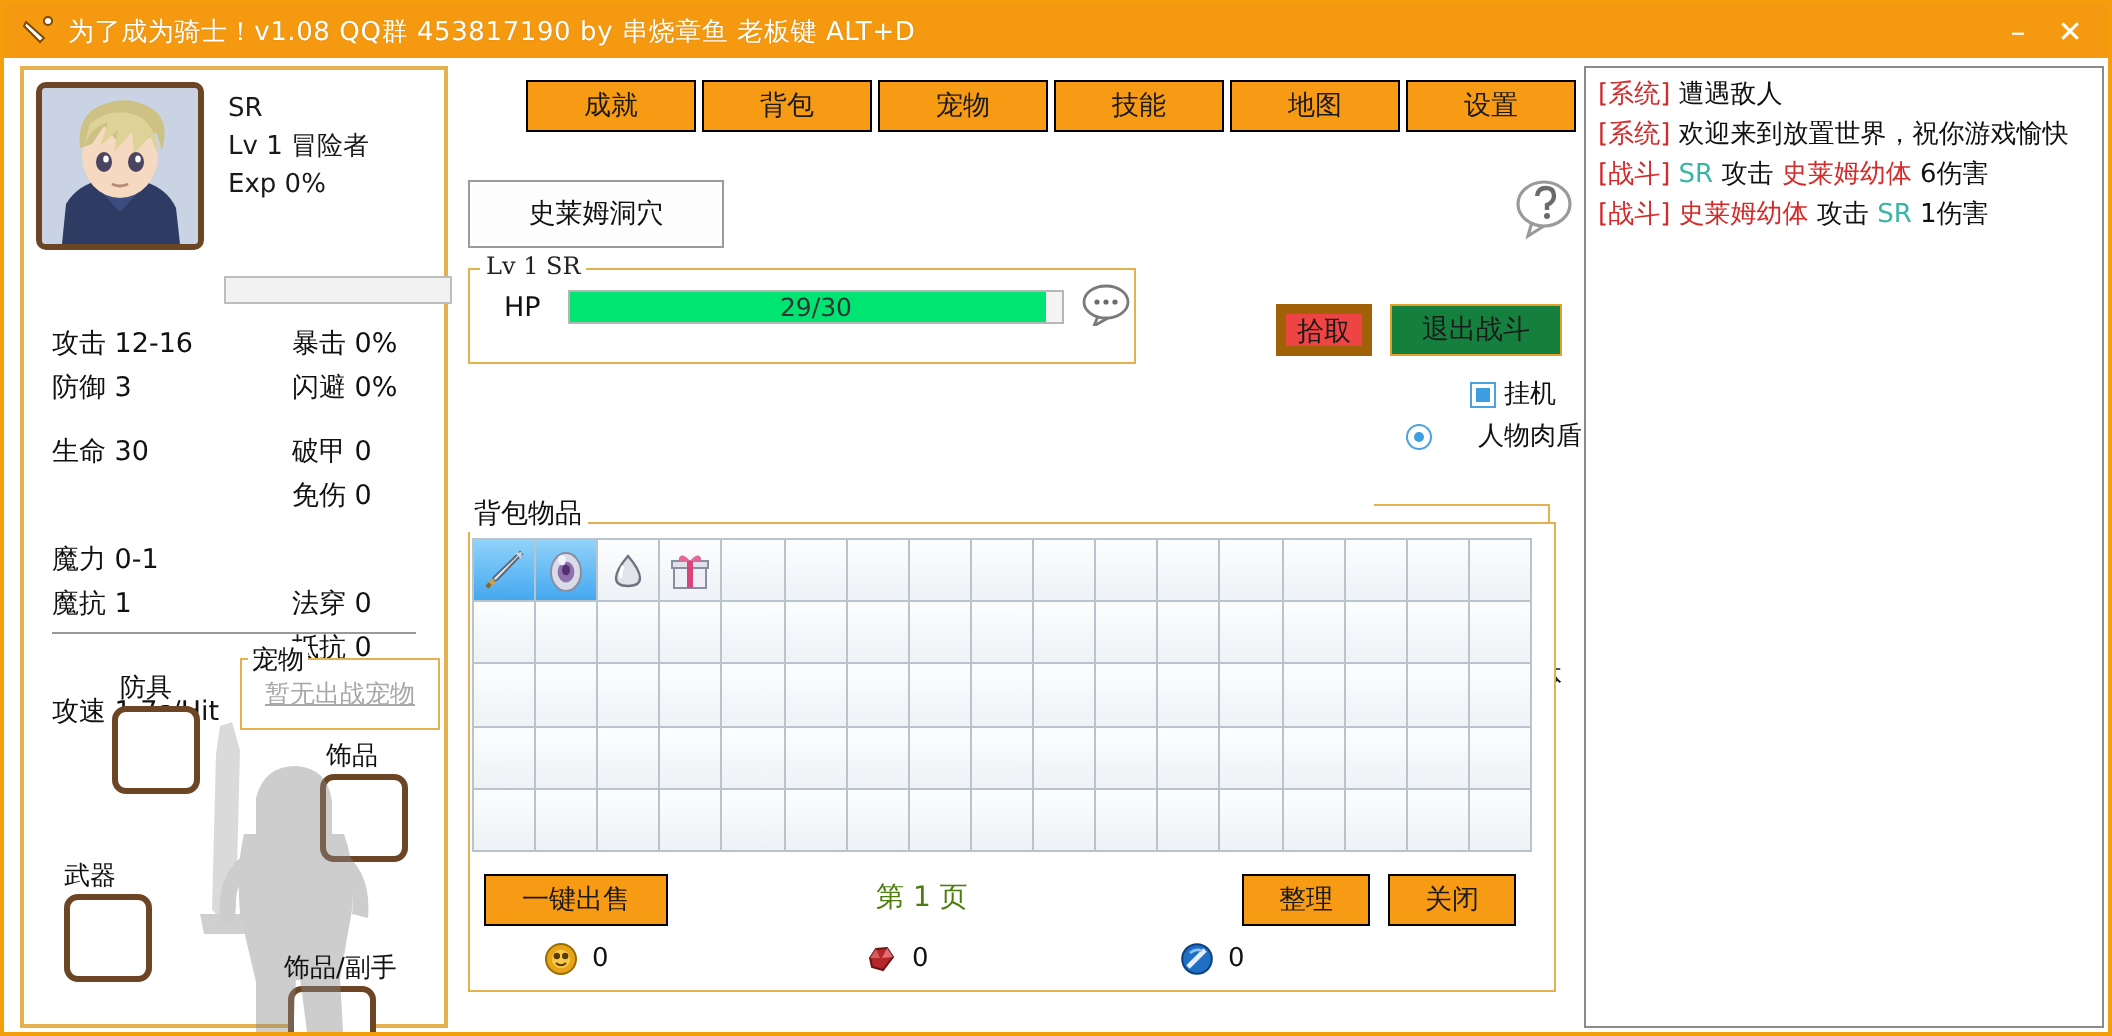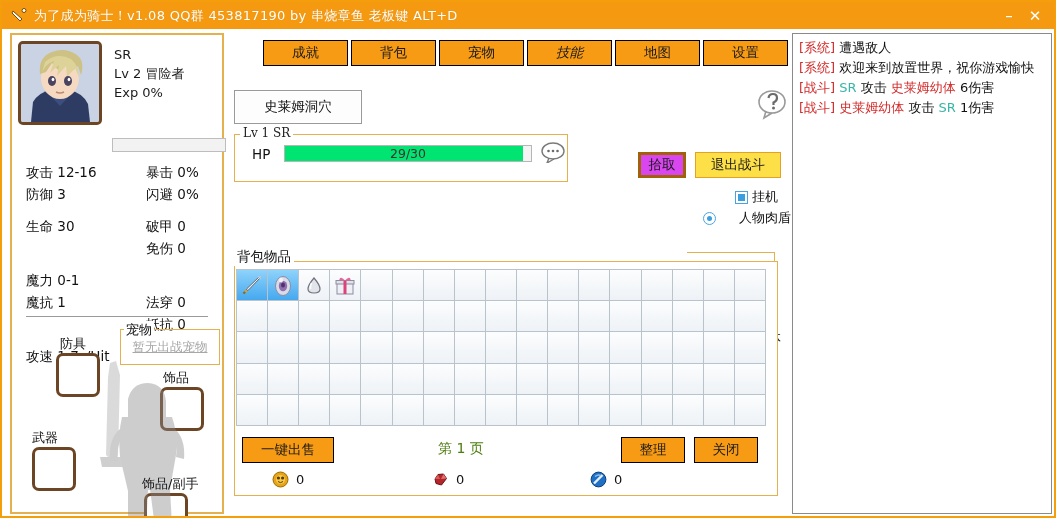--- a/index.html
+++ b/index.html
@@ -382,21 +382,21 @@
           <path d="M20 32 Q23 20 33 17 L29 29 L38 21 L36 32 L45 22 L46 33 L54 24 L58 33 Q58 22 50 15 Q36 8 24 18 Z" fill="#ddd398"></path>
           <ellipse cx="31" cy="37" rx="4" ry="5" fill="#4a4460"></ellipse>
           <ellipse cx="47" cy="37" rx="4" ry="5" fill="#4a4460"></ellipse>
           <ellipse cx="32" cy="35.5" rx="1.4" ry="1.8" fill="#ffffff"></ellipse>
           <ellipse cx="48" cy="35.5" rx="1.4" ry="1.8" fill="#ffffff"></ellipse>
           <path d="M35 48 Q39 50 43 48" stroke="#b98a72" stroke-width="1.4" fill="none"></path>
         </svg>
       </div>
       <div id="char-ident">
         <div>SR</div>
-        <div>Lv 2 冒险者</div>
+        <div>Lv 1 冒险者</div>
         <div>Exp 0%</div>
       </div>
     </div>
 
     <div id="exp-bar-wrap">
       <div id="exp-bar-fill" style="width: 0%;"></div>
     </div>
 
     <div id="stats">
         <div class="stat-row">
@@ -466,21 +466,21 @@
     <div class="eq-slot" id="slot-weap"></div>
 
     <div class="eq-label" id="lbl-off">饰品/副手</div>
     <div class="eq-slot" id="slot-off"></div>
   </div>
 
   <div id="tabrow">
       <button class="obtn" style="left: 0px;">成就</button>
       <button class="obtn" style="left: 88px;">背包</button>
       <button class="obtn" style="left: 176px;">宠物</button>
-      <button class="obtn" style="left: 264px; font-style: italic;">技能</button>
+      <button class="obtn" style="left: 264px;">技能</button>
       <button class="obtn" style="left: 352px;">地图</button>
       <button class="obtn" style="left: 440px;">设置</button>
     </div>
 
   <button class="obtn" id="map-btn" style="background:#fdfdfd;border:1px solid #9a9a9a;">史莱姆洞穴</button>
 
   <svg id="help-icon" viewBox="0 0 34 34">
     <ellipse cx="16" cy="15" rx="13" ry="11" fill="none" stroke="#9a9a9a" stroke-width="1.6"></ellipse>
     <path d="M10 24 L8 31 L16 26" fill="none" stroke="#9a9a9a" stroke-width="1.6"></path>
     <path d="M12.5 11 Q13 7 17 7 Q21 7 21 11 Q21 14 17.5 15.5 L17.5 18" fill="none" stroke="#6b6b6b" stroke-width="2.2"></path>
@@ -498,22 +498,22 @@
     <ellipse cx="13" cy="10" rx="11" ry="8" fill="none" stroke="#7a7a7a" stroke-width="1.4"></ellipse>
     <path d="M9 17 L7 22 L14 18" fill="none" stroke="#7a7a7a" stroke-width="1.4"></path>
     <circle cx="8.5" cy="10" r="1.3" fill="#6b6b6b"></circle>
     <circle cx="13" cy="10" r="1.3" fill="#6b6b6b"></circle>
     <circle cx="17.5" cy="10" r="1.3" fill="#6b6b6b"></circle>
   </svg>
 
   <div id="hidden-panel"></div>
   <div id="hidden-panel-text">体</div>
 
-  <button class="obtn" id="pickup-btn" style="background:#d946ef;border:3px solid #a16207;">拾取</button>
-  <button class="obtn" id="exit-btn" style="background:#fde047;border:1px solid #e5a028;">退出战斗</button>
+  <button class="obtn" id="pickup-btn" style="background:#ef4444;border:5px solid #a16207;">拾取</button>
+  <button class="obtn" id="exit-btn" style="background:#15803d;border:1px solid #e5a028;">退出战斗</button>
 
   <div id="afk-row">
     <div class="cb checked"></div>
     <span>挂机</span>
   </div>
   <div id="tank-row">
     <div class="rb checked"></div>
     <span>人物肉盾</span>
   </div>
 

